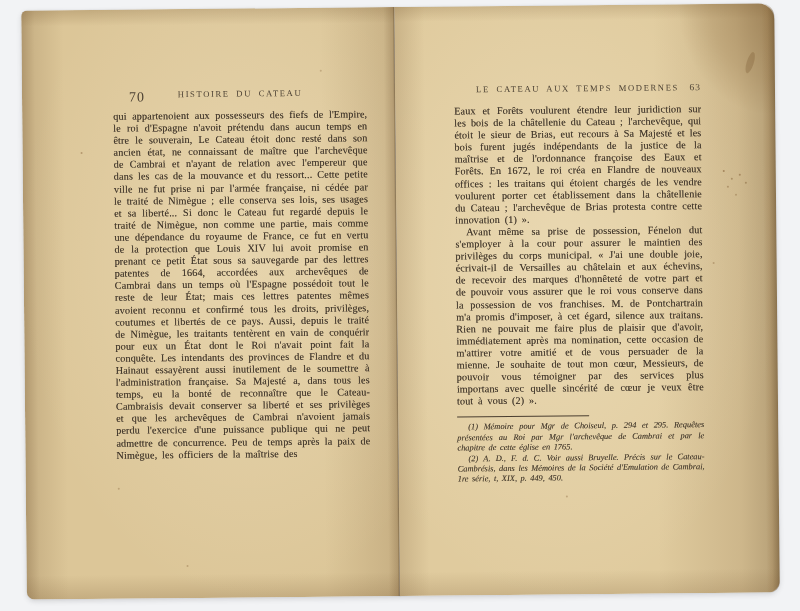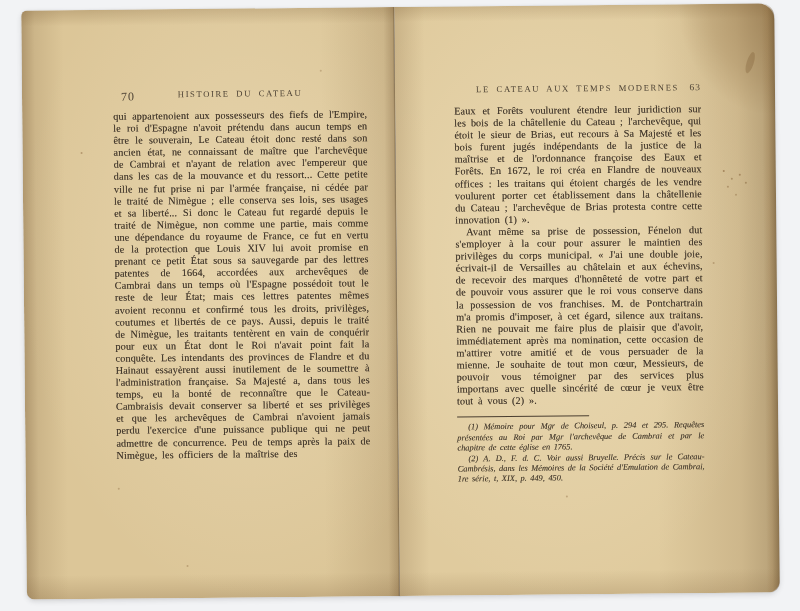--- a/index.html
+++ b/index.html
@@ -69,21 +69,21 @@
 
   .content{position:absolute;}
   .content-left{left:91px;top:80px;width:254px;}
   .content-right{left:59px;top:78px;width:247px;}
 
   .running-head{
     position:relative;height:12px;margin-bottom:9px;
     font-size:8.6px;color:#4d4234;letter-spacing:1.6px;word-spacing:3px;
   }
   .running-head .title{display:block;text-align:center;}
-  .running-head .pagenum-left{position:absolute;left:8px;top:0;letter-spacing:1px;font-size:12px;}
+  .running-head .pagenum-left{position:absolute;left:16px;top:0;letter-spacing:1px;font-size:14px;}
   .running-head .pagenum-right{position:absolute;right:0;top:0;letter-spacing:1px;font-size:9.5px;}
 
   .body-text{
     font-size:10.2px;line-height:12.1px;color:#3f352a;
     text-align:justify;word-spacing:2.1px;letter-spacing:0.12px;
     text-shadow:0 0 0.4px rgba(62,50,36,0.55);
   }
   .para-indent{text-indent:11px;}
 
   .footnote-rule{

